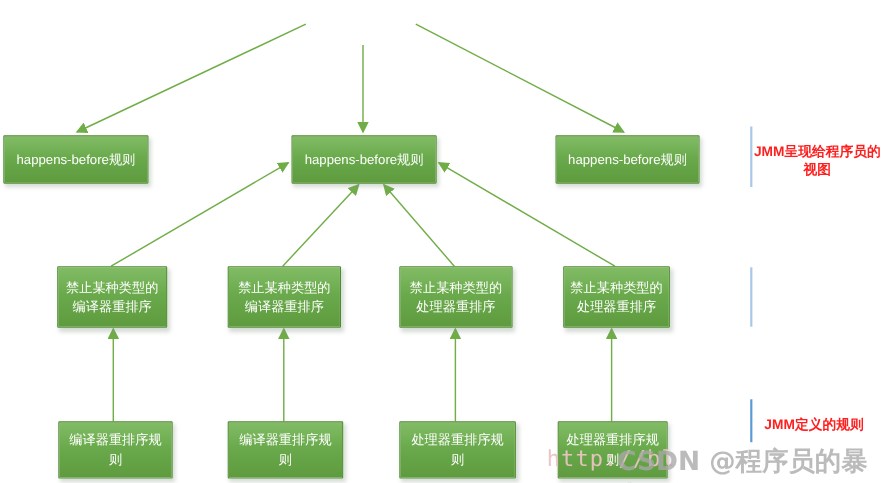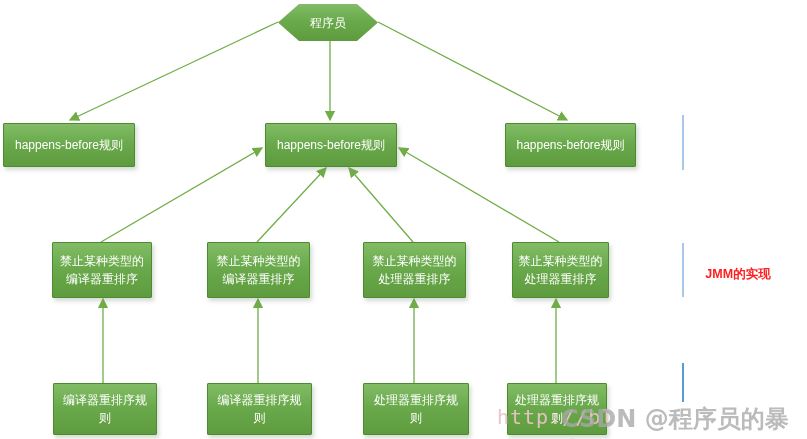--- a/index.html
+++ b/index.html
@@ -73,21 +73,20 @@
       <line x1="257" y1="242" x2="326" y2="168" marker-end="url(#arr)"></line>
       <line x1="413" y1="242" x2="349" y2="168" marker-end="url(#arr)"></line>
       <line x1="559" y1="242" x2="399" y2="148" marker-end="url(#arr)"></line>
       <line x1="103" y1="383" x2="103" y2="299" marker-end="url(#arr)"></line>
       <line x1="258" y1="383" x2="258" y2="299" marker-end="url(#arr)"></line>
       <line x1="414" y1="383" x2="414" y2="299" marker-end="url(#arr)"></line>
       <line x1="556" y1="383" x2="556" y2="299" marker-end="url(#arr)"></line>
     </g>
   </svg>
 
-  <div class="node hexagon hex-left">程序员</div>
 
   <div class="node r2a">happens-before规则</div>
   <div class="node r2b">happens-before规则</div>
   <div class="node r2c">happens-before规则</div>
 
   <div class="node r3a">禁止某种类型的
 编译器重排序</div>
   <div class="node r3b">禁止某种类型的
 编译器重排序</div>
   <div class="node r3c">禁止某种类型的
@@ -101,18 +100,20 @@
 则</div>
   <div class="node r4c">处理器重排序规
 则</div>
   <div class="node r4d">处理器重排序规
 则</div>
 
   <div class="bracket bk1"></div>
   <div class="bracket bk2"></div>
   <div class="bracket bk3"></div>
 
-  <div class="red-label rl2">JMM的实现</div>
+  <div class="red-label rl1">JMM呈现给程序员的
+视图</div>
+  <div class="red-label rl3">JMM定义的规则</div>
 
   <div class="wm-url">http://bl</div>
   <div class="wm-brand">CSDN @程序员的暴击</div>
 
 </div>
 
 </body></html>

